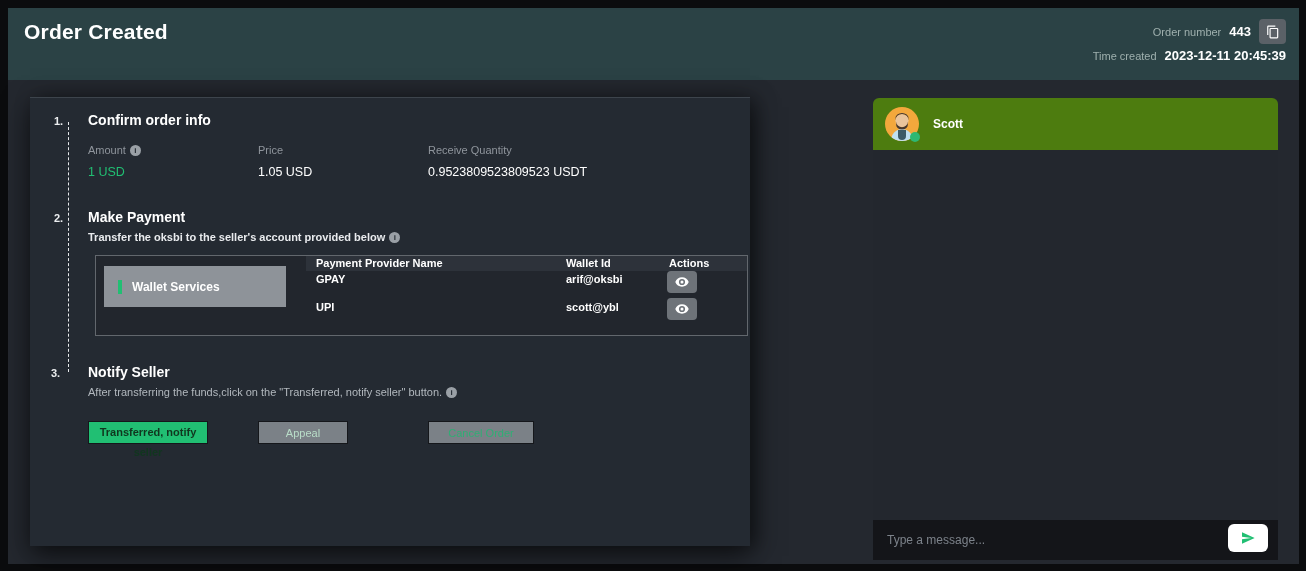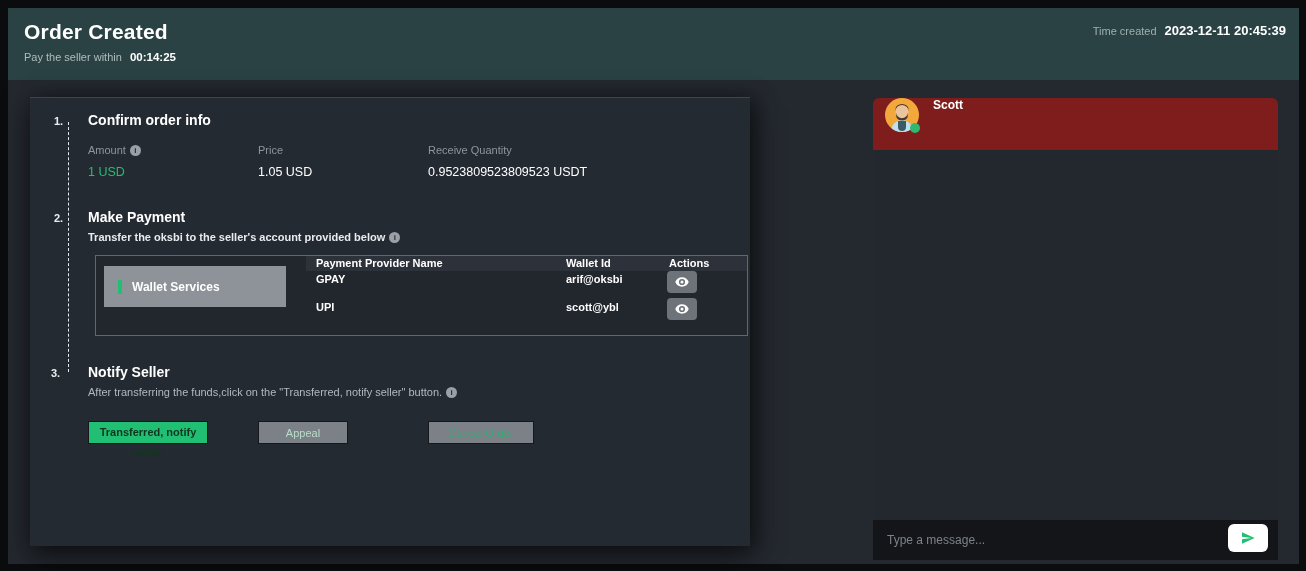--- a/index.html
+++ b/index.html
@@ -60,44 +60,51 @@
   
   .step3-sub { position:absolute; left:58px; top:288px; color:#b2b8be; font-size:11px; }
   .action-btn { position:absolute; top:323px; height:23px; font-size:11px; font-family:"Liberation Sans",sans-serif;
     border:1px solid #15171b; cursor:pointer; text-align:center; line-height:20px; padding:0; }
   .btn-notify { left:58px; width:120px; background:#21bf73; color:#11361f; font-weight:bold; }
   .btn-appeal { left:228px; width:90px; background:#7b8187; color:#b9ddc8; }
   .btn-cancel { left:398px; width:106px; background:#7b8187; color:#2fae74; }
 
   
   .chat-panel { position:absolute; left:865px; top:90px; width:405px; height:458px; }
-  .chat-header { height:52px; background:#7f1d1d; border-radius:6px 6px 0 0; display:flex; align-items:flex-start; padding-left:12px; }
+  .chat-header { height:52px; background:#4d7c0f; border-radius:6px 6px 0 0; display:flex; align-items:center; padding-left:12px; }
   .avatar-wrap { position:relative; width:34px; height:34px; }
   .status-dot { position:absolute; right:-1px; bottom:-1px; width:10px; height:10px; background:#2eb872; border-radius:50%; }
   .peer-name { margin-left:14px; color:#ffffff; font-size:12px; font-weight:bold; }
   .chat-body { height:370px; background:#23272e; }
   .chat-input-bar { height:40px; background:#141519; position:relative; display:flex; align-items:center; }
   .chat-input { flex:1; background:transparent; border:none; outline:none; color:#c6cad0; font-size:12px;
     padding-left:14px; font-family:"Liberation Sans",sans-serif; height:100%; }
   .chat-input::placeholder { color:#7c828a; }
   .send-btn { position:absolute; right:10px; top:4px; width:40px; height:28px; background:#ffffff; border:none; border-radius:6px;
     display:flex; align-items:center; justify-content:center; cursor:pointer; padding:0; }
 </style>
 </head>
 <body>
 
 <div class="app">
 
   <div class="top-header">
     <div class="page-title">Order Created</div>
-    <div class="pay-row">
-      <span>Pay the seller within</span>
-      <b>00:14:25</b>
-    </div>
     <div class="header-right">
+      <div class="meta-row">
+        <span>Order number</span>
+        <span class="val">443</span>
+        <button class="copy-btn">
+          <span style="display:flex;">
+            <svg width="14" height="14" viewBox="0 0 24 24">
+                <path fill="#ffffff" d="M16 1H4a2 2 0 0 0-2 2v14h2V3h12V1zm3 4H8a2 2 0 0 0-2 2v14a2 2 0 0 0 2 2h11a2 2 0 0 0 2-2V7a2 2 0 0 0-2-2zm0 16H8V7h11v14z"></path>
+              </svg>
+          </span>
+        </button>
+      </div>
       <div class="meta-row time">
         <span>Time created</span>
         <span class="val">2023-12-11 20:45:39</span>
       </div>
     </div>
   </div>
 
   <div class="order-card">
     <div class="step-dash-line"></div>
     <div class="step-num num-1">1.</div>

